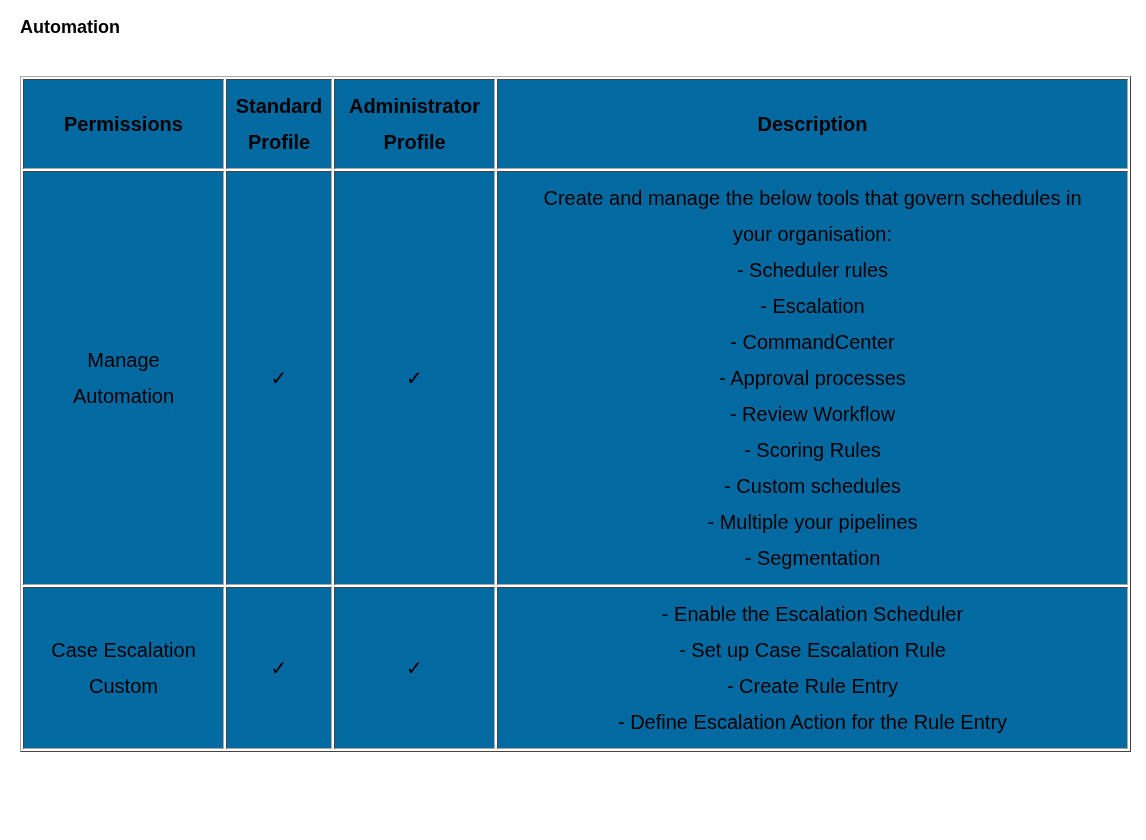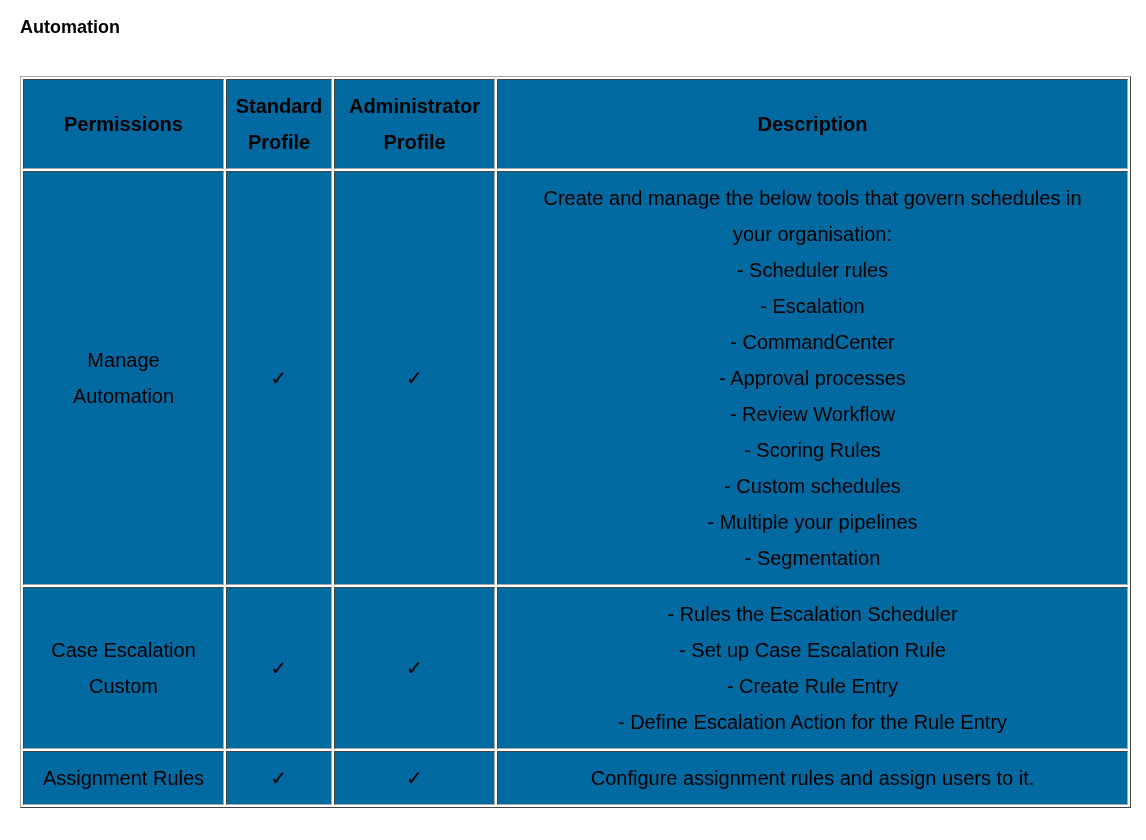--- a/index.html
+++ b/index.html
@@ -102,30 +102,20 @@
         </td>
       </tr>
       <tr>
         <td>
           <span class="cell-line">Case Escalation</span>
           <span class="cell-line">Custom</span>
         </td>
         <td>✓</td>
         <td>✓</td>
         <td>
-          <span class="cell-line">- Rules the Escalation Scheduler</span>
+          <span class="cell-line">- Enable the Escalation Scheduler</span>
           <span class="cell-line">- Set up Case Escalation Rule</span>
           <span class="cell-line">- Create Rule Entry</span>
           <span class="cell-line">- Define Escalation Action for the Rule Entry</span>
-        </td>
-      </tr>
-      <tr>
-        <td>
-          <span class="cell-line">Assignment Rules</span>
-        </td>
-        <td>✓</td>
-        <td>✓</td>
-        <td>
-          <span class="cell-line">Configure assignment rules and assign users to it.</span>
         </td>
       </tr>
     </tbody>
 </table>
 
 </body></html>

